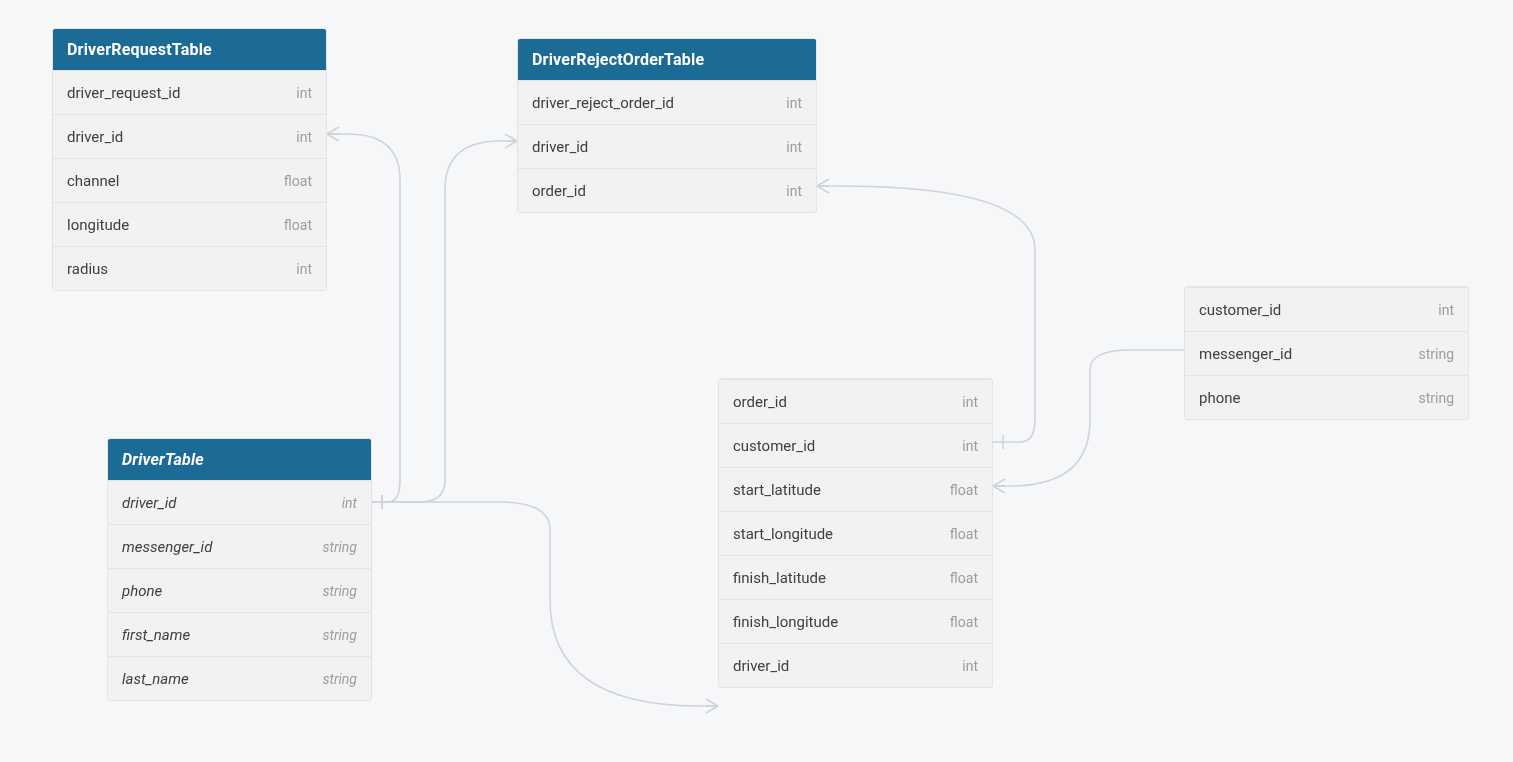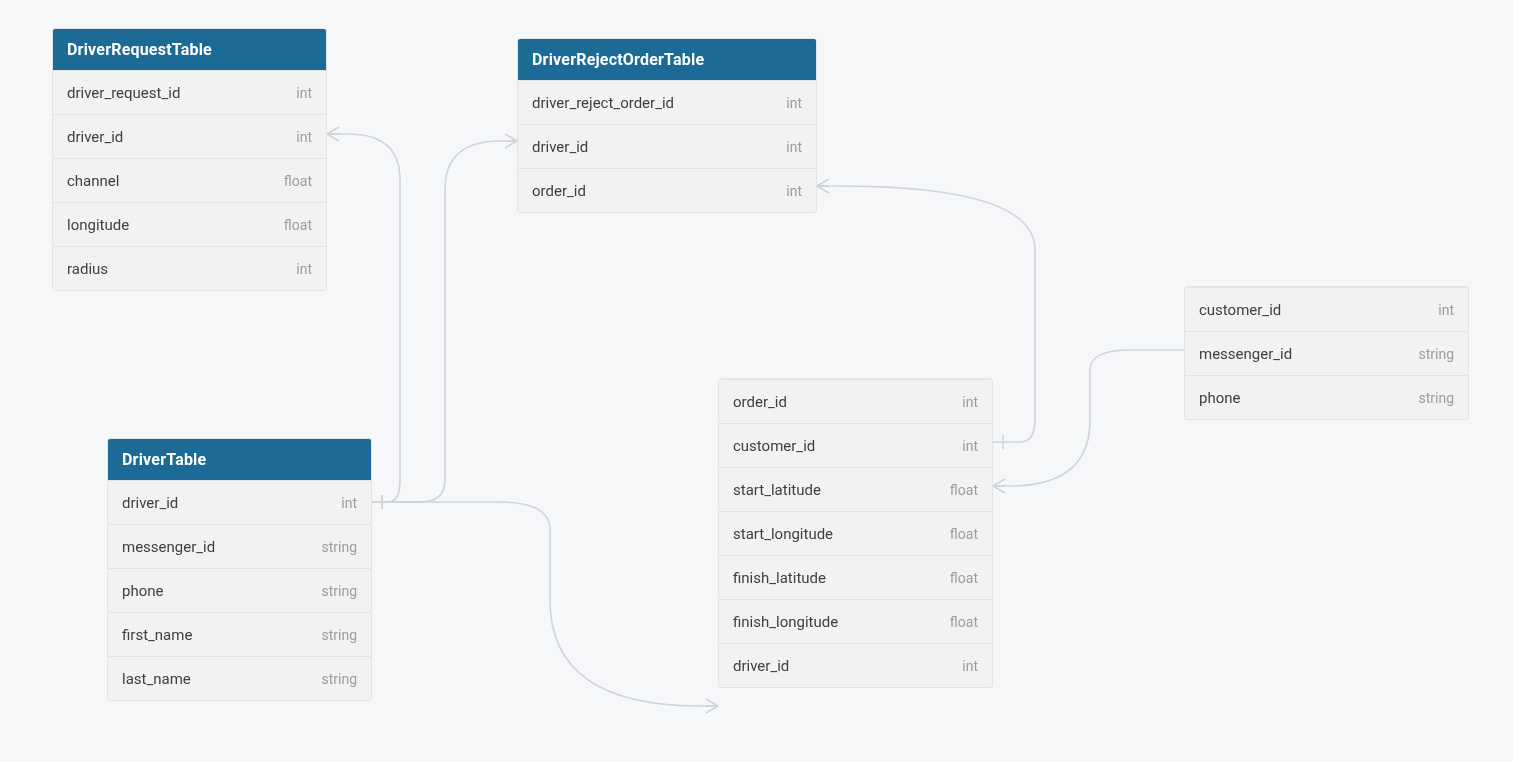--- a/index.html
+++ b/index.html
@@ -132,21 +132,21 @@
       <div class="table-row">
         <span class="col-name">driver_id</span>
         <span class="col-type">int</span>
       </div>
       <div class="table-row">
         <span class="col-name">order_id</span>
         <span class="col-type">int</span>
       </div>
     </div>
 
-<div class="table" id="tbl-driver" style="left: 107px; top: 438px; width: 265px;">
+<div class="table" id="tbl-driver" style="left: 107px; top: 438px; width: 265px; font-style: italic;">
   <div class="table-header">DriverTable</div>
 <div class="table-row">
         <span class="col-name">driver_id</span>
         <span class="col-type">int</span>
       </div>
       <div class="table-row">
         <span class="col-name">messenger_id</span>
         <span class="col-type">string</span>
       </div>
       <div class="table-row">

